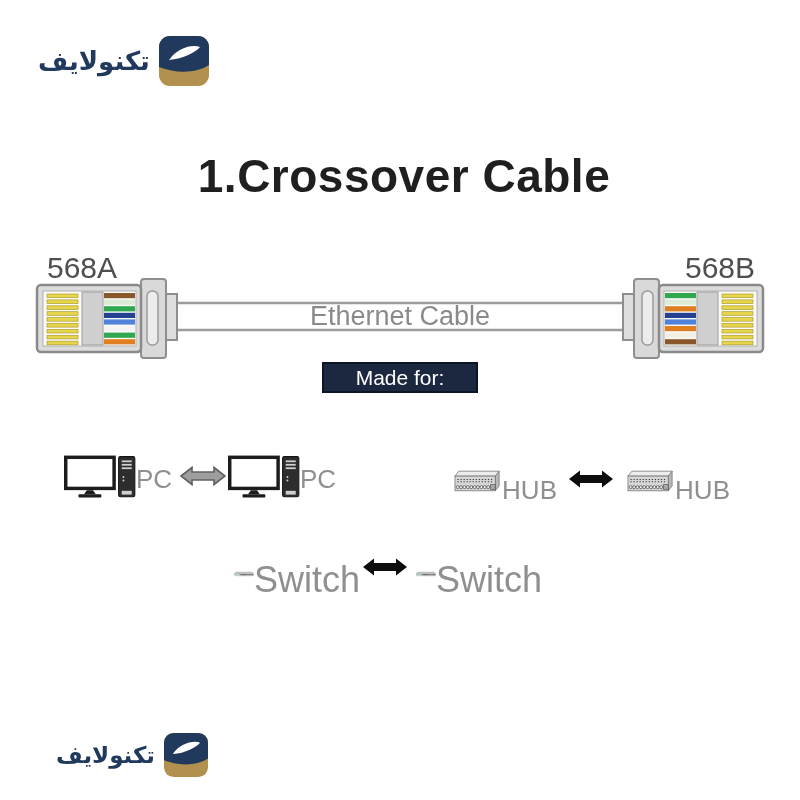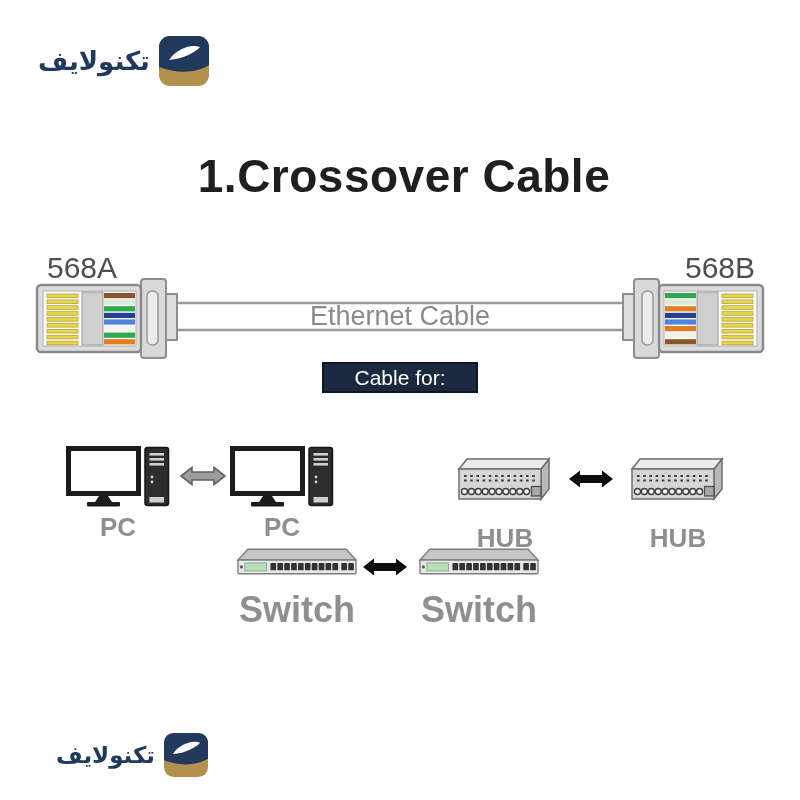--- a/index.html
+++ b/index.html
@@ -21,21 +21,21 @@
   
   .diagram { position:absolute; left:0; top:245px; }
   
   .banner {
     position:absolute; left:322px; top:362px; width:156px; height:31px;
     border:2px solid #0c1425; box-sizing:border-box;
     display:flex; align-items:center; justify-content:center;
     color:#ffffff; font-size:21px;
   }
   
-  .device { position:absolute; display:flex; flex-direction:column; align-items:center;font-weight:bold; }
+  .device { position:absolute; display:flex; align-items:center; }
   .device-label { color:#8f8f8f; font-size:26px; margin-top:4px; }
   .dev-pc1 { left:64px; top:446px; width:108px; }
   .dev-pc2 { left:228px; top:446px; width:108px; }
   .dev-hub1 { left:453px; top:455px; width:104px; }
   .dev-hub2 { left:626px; top:455px; width:104px; }
   .dev-sw1 { left:234px; top:547px; width:126px; }
   .dev-sw2 { left:416px; top:547px; width:126px; }
   .dev-hub1 .device-label, .dev-hub2 .device-label { margin-top:20px; }
   .dev-sw1 .device-label, .dev-sw2 .device-label { margin-top:12px; font-size:36px; }
   .arrow { position:absolute; }
@@ -188,21 +188,21 @@
         <rect x="665" y="67.8" width="31" height="5.2" fill="#24418f"></rect>
         <rect x="665" y="74.4" width="31" height="5.2" fill="#4f82d8"></rect>
         <rect x="665" y="81" width="31" height="5.2" fill="#e07f1f"></rect>
         <rect x="665" y="87.6" width="31" height="5.2" fill="#f3efe2"></rect>
         <rect x="665" y="94.2" width="31" height="5.2" fill="#8a572a"></rect>
       </g>
     </g>
   </svg>
 
   <div class="banner" style="background-color: rgb(28, 40, 64);">
-    <span>Cable for:</span>
+    <span>Made for:</span>
   </div>
 
   <div class="device dev-pc1">
     <svg width="104" height="62">
         <use href="#icon-pc"></use>
       </svg>
     <div class="device-label">PC</div>
   </div>
   <svg class="arrow arrow-pc" width="46" height="22" viewBox="0 0 46 22">
     <use href="#icon-arrow" stroke="#616161" stroke-width="1.6" fill="#9e9e9e"></use>

